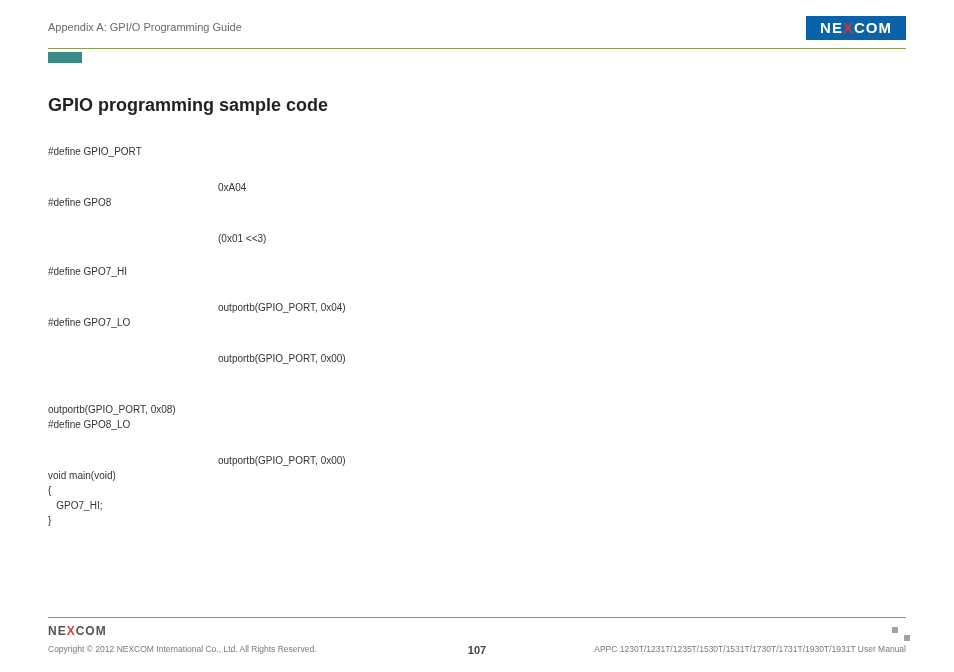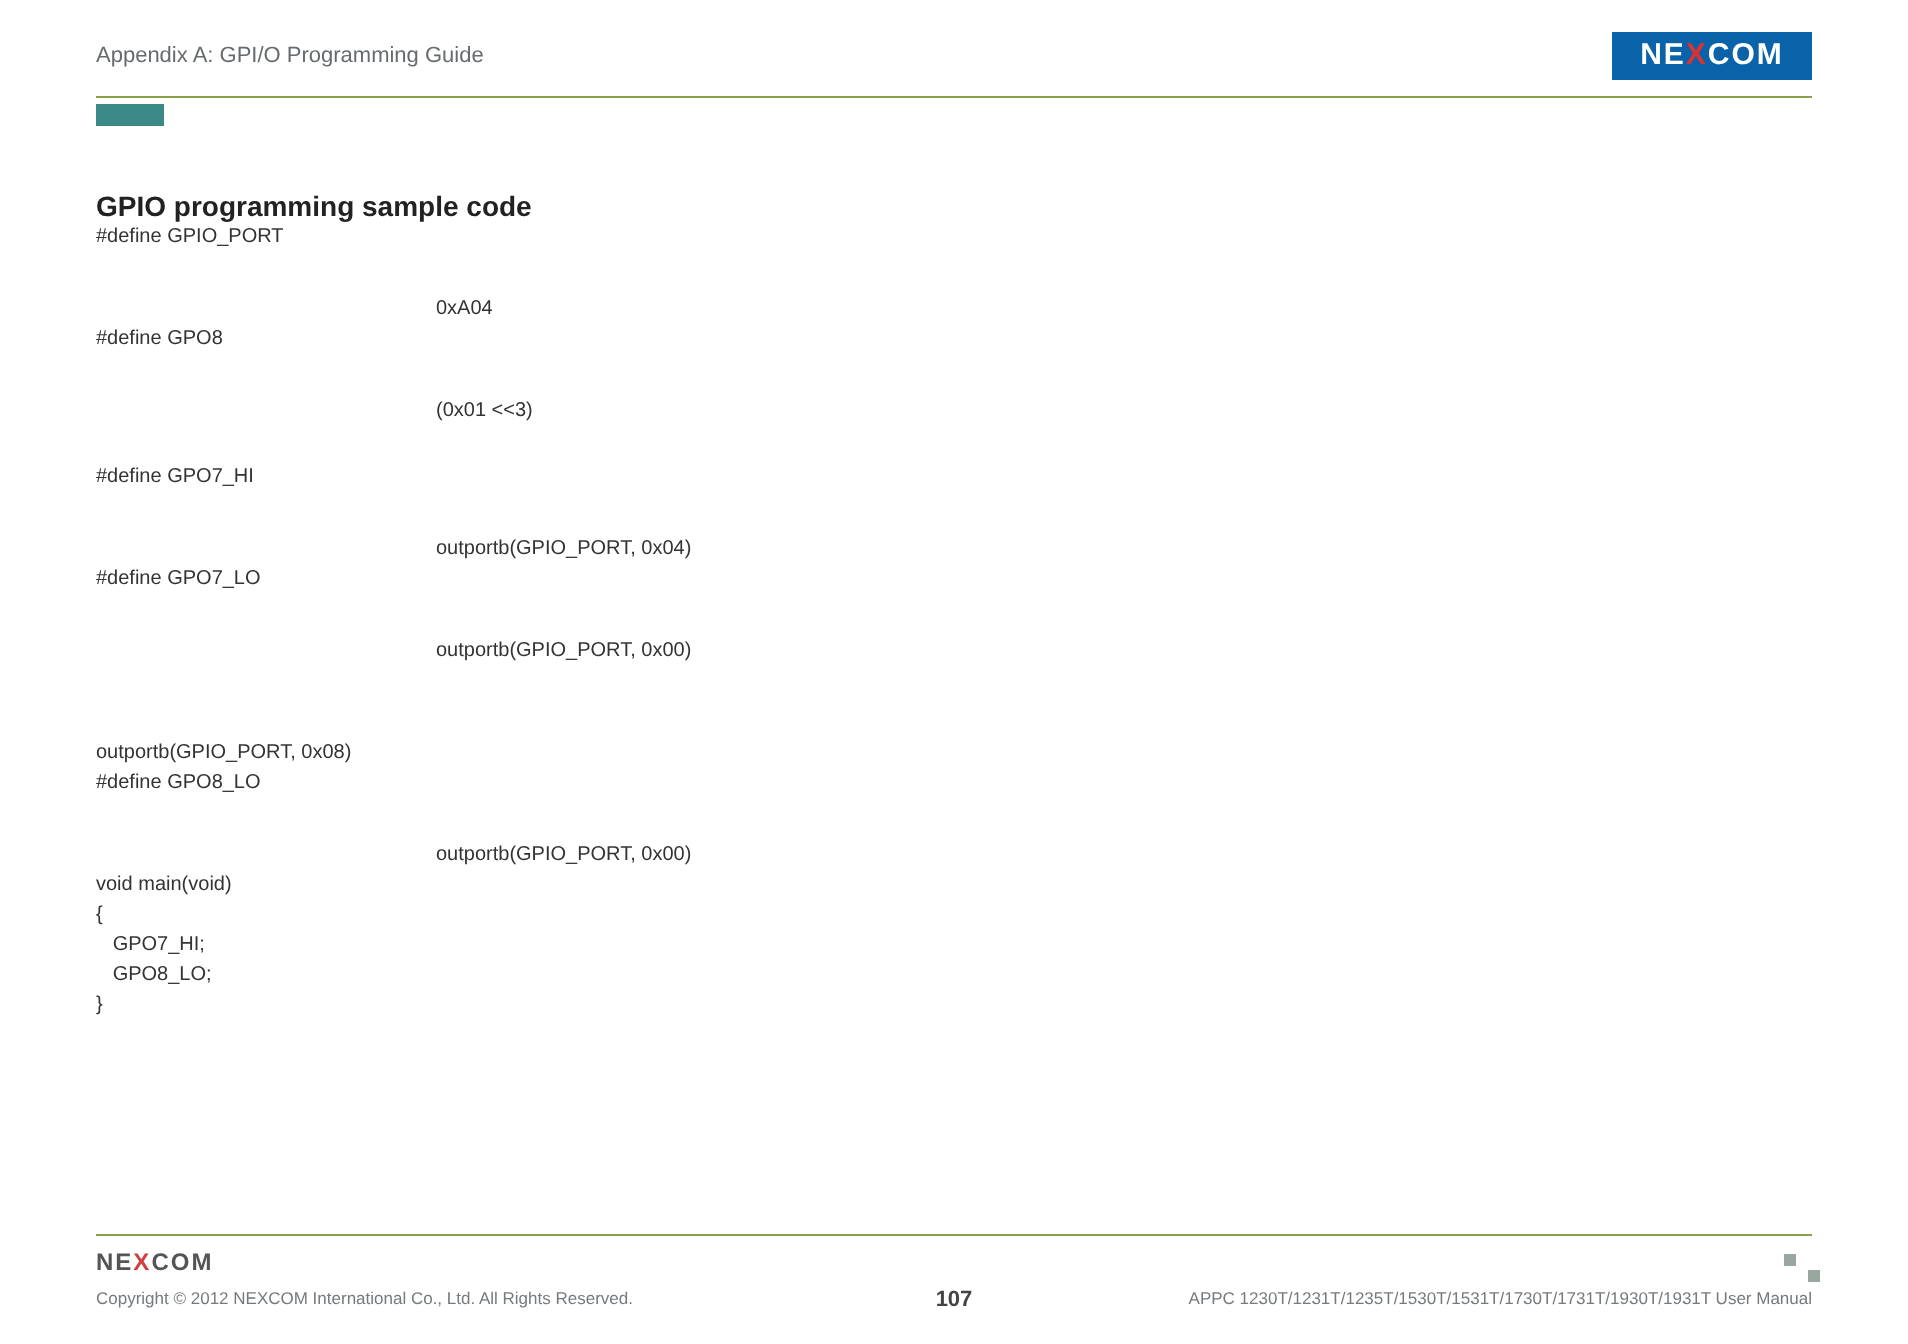--- a/index.html
+++ b/index.html
@@ -64,23 +64,23 @@
     background: #3b8a88;
   }
   .content {
     position: absolute;
     top: 95px;
     left: 48px;
     right: 48px;
   }
   .section-title {
     font-weight: bold;
-    font-size: 14px;
+    font-size: 18px;
     color: #222;
-    margin-bottom: 0;
+    margin-bottom: 28px;
   }
   .code-block {
     font-family: "Segoe UI", Arial, sans-serif;
     font-size: 10px;
     color: #333;
     line-height: 1.5;
   }
   .code-row { display: flex; }
   .code-col1 { width: 170px; white-space: pre; }
   .code-col2 { white-space: pre; margin-top: 36px; }
@@ -187,21 +187,20 @@
         <div class="code-col2">outportb(GPIO_PORT, 0x08)</div>
       </div>
       <div class="code-row">
         <div class="code-col1">#define GPO8_LO</div>
         <div class="code-col2">outportb(GPIO_PORT, 0x00)</div>
       </div>
 
       <div class="code-row-full">void main(void)</div>
       <div class="code-row-full">{</div>
       <div class="code-row-full">   GPO7_HI;</div>
-      <div class="code-row-full">   GPO8_LO;</div>
       <div class="code-row-full">}</div>
     </div>
   </div>
 
   <div class="hr-bottom"></div>
 
   <div class="footer-logo">
     <span>NE</span><span class="x-red">X</span><span>COM</span>
   </div>
   <div class="footer-marks"></div>

